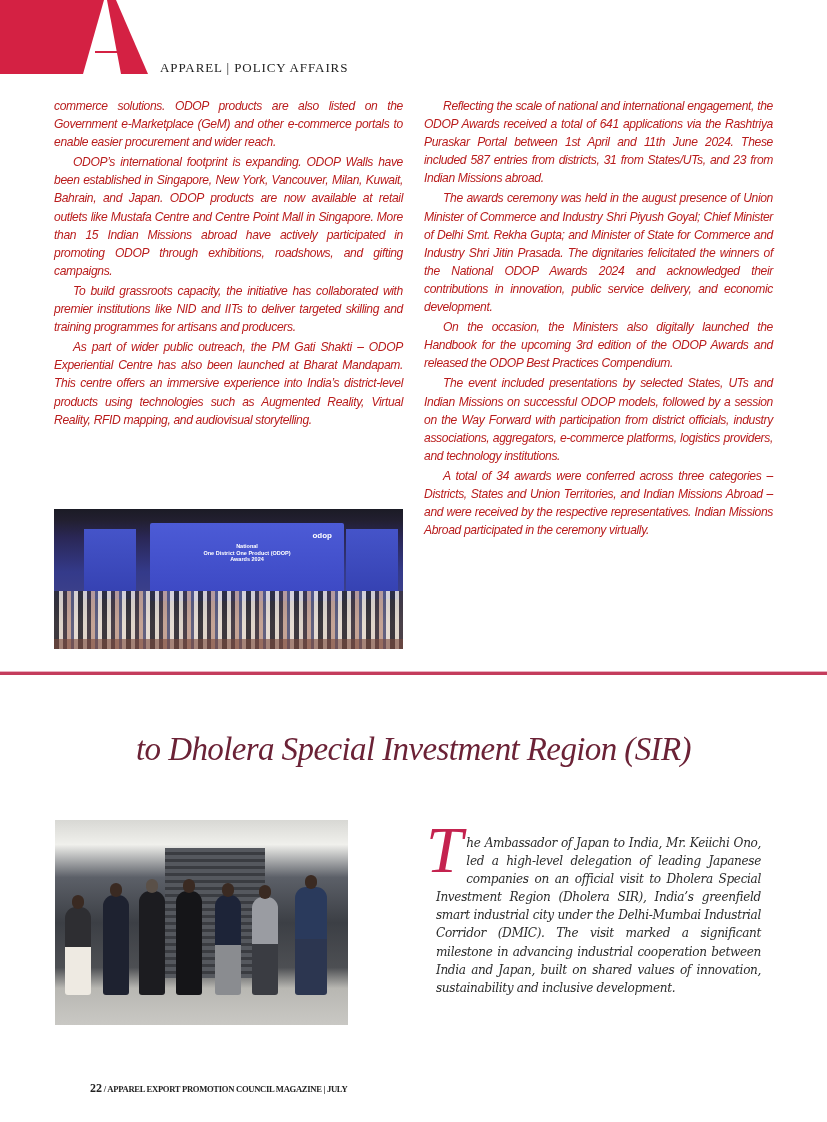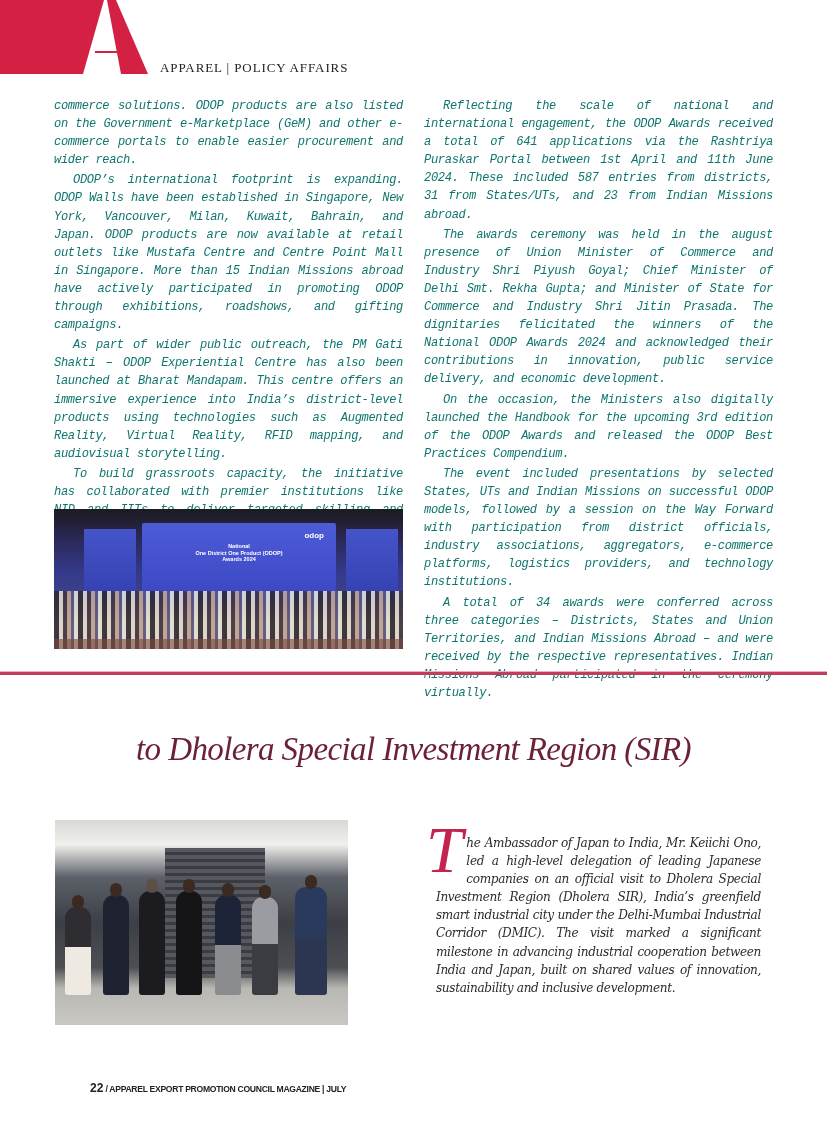--- a/index.html
+++ b/index.html
@@ -9,36 +9,36 @@
     font-family: "DejaVu Serif", serif;
   }
   .logo { position: absolute; left: 0; top: 0; width: 160px; height: 76px; }
   .section-label {
     position: absolute; left: 160px; top: 60px;
     font-family: "Liberation Serif", serif; font-size: 13px; letter-spacing: 0.9px;
     color: #222;
   }
   .col {
     position: absolute; width: 349px;
-    font-family: Liberation Mono, monospace; font-style: italic;
-    font-size: 12.1px; line-height: 18.1px; color: #0f766e;
+    font-family: Liberation Sans, sans-serif; font-style: italic;
+    font-size: 12.1px; line-height: 18.1px; color: #b91c1c;
     text-align: justify; letter-spacing: -0.35px;
   }
   .col p { margin: 0 0 2px 0; text-indent: 19px; }
   .col p.noindent { text-indent: 0; }
   .col-left { left: 54px; top: 97px; }
   .col-right { left: 424px; top: 97px; }
 
   .photo1 {
     position: absolute; left: 54px; top: 509px; width: 349px; height: 140px;
     background: linear-gradient(180deg, #1b1b25 0%, #221f30 8%, #2a2755 20%, #343a8a 45%, #3a3f8a 58%, #6a5b6a 70%, #a88a7a 82%, #b0867c 100%);
     overflow: hidden;
   }
   .screen-main {
-    position: absolute; left: 88px; top: 14px; width: 194px; height: 78px;
+    position: absolute; left: 96px; top: 14px; width: 194px; height: 78px;
     background: linear-gradient(180deg, #4c5bd6 0%, #3b47c2 100%);
     border-radius: 2px;
   }
   .screen-side { position: absolute; top: 20px; width: 52px; height: 70px; background: linear-gradient(180deg,#4554c9,#3440b0); }
   .screen-side.l { left: 30px; }
   .screen-side.r { left: 292px; }
   .screen-title { position: absolute; left: 0; right: 0; top: 20px; text-align: center; color: #fff;
     font-family: "Liberation Sans", sans-serif; font-weight: bold; font-size: 5.5px; line-height: 6.5px; }
   .screen-brand { position: absolute; right: 12px; top: 8px; color: #fff; font-family: "Liberation Sans", sans-serif; font-weight: bold; font-size: 8px; }
   .crowd { position: absolute; left: 0; right: 0; bottom: 0; height: 58px;
@@ -73,40 +73,40 @@
     font-size: 12.1px; line-height: 18.1px; color: #2c2c2c; text-align: justify; letter-spacing: -0.35px;
   }
   .dropcap {
     float: left; font-family: "Liberation Serif", serif; font-style: italic;
     color: #c4234f; font-size: 66px; line-height: 52px; margin: 2px 4px 0 2px; height: 52px;
   }
   .body2 p { margin: 12px; }
 
   .footer {
     position: absolute; left: 90px; top: 1081px;
-    font-family: Liberation Sans, sans-serif; font-size: 8.6px; color: #222;
+    font-family: Liberation Serif, serif; font-size: 8.6px; color: #222;
     letter-spacing: -0.3px; font-weight: bold;
   }
   .footer .pg { font-size: 12px; font-weight: bold; letter-spacing: 0; }
 </style>
 </head>
 <body>
 
 <svg class="logo" viewBox="0 0 160 76" width="160" height="76">
   <polygon points="0,0 104,0 83,74 0,74" fill="#d42143"></polygon>
   <polygon points="107,0 116,0 148,74 121,74" fill="#d42143"></polygon>
   <rect x="95" y="51" width="23" height="2" fill="#d42143"></rect>
 </svg>
 <div class="section-label">APPAREL | POLICY AFFAIRS</div>
 
 <div class="col col-left">
   <p class="noindent">commerce solutions. ODOP products are also listed on the Government e-Marketplace (GeM) and other e-commerce portals to enable easier procurement and wider reach.</p>
   <p>ODOP’s international footprint is expanding. ODOP Walls have been established in Singapore, New York, Vancouver, Milan, Kuwait, Bahrain, and Japan. ODOP products are now available at retail outlets like Mustafa Centre and Centre Point Mall in Singapore. More than 15 Indian Missions abroad have actively participated in promoting ODOP through exhibitions, roadshows, and gifting campaigns.</p>
+  <p>To build grassroots capacity, the initiative has collaborated with premier institutions like NID and IITs to deliver targeted skilling and training programmes for artisans and producers.</p>
   <p>As part of wider public outreach, the PM Gati Shakti – ODOP Experiential Centre has also been launched at Bharat Mandapam. This centre offers an immersive experience into India’s district-level products using technologies such as Augmented Reality, Virtual Reality, RFID mapping, and audiovisual storytelling.</p>
-  <p>To build grassroots capacity, the initiative has collaborated with premier institutions like NID and IITs to deliver targeted skilling and training programmes for artisans and producers.</p>
 </div>
 
 <div class="photo1">
   <div class="screen-side l"></div>
   <div class="screen-main">
     <div class="screen-brand">odop</div>
     <div class="screen-title">
       <div>National</div>
       <div>One District One Product (ODOP)</div>
       <div>Awards 2024</div>

